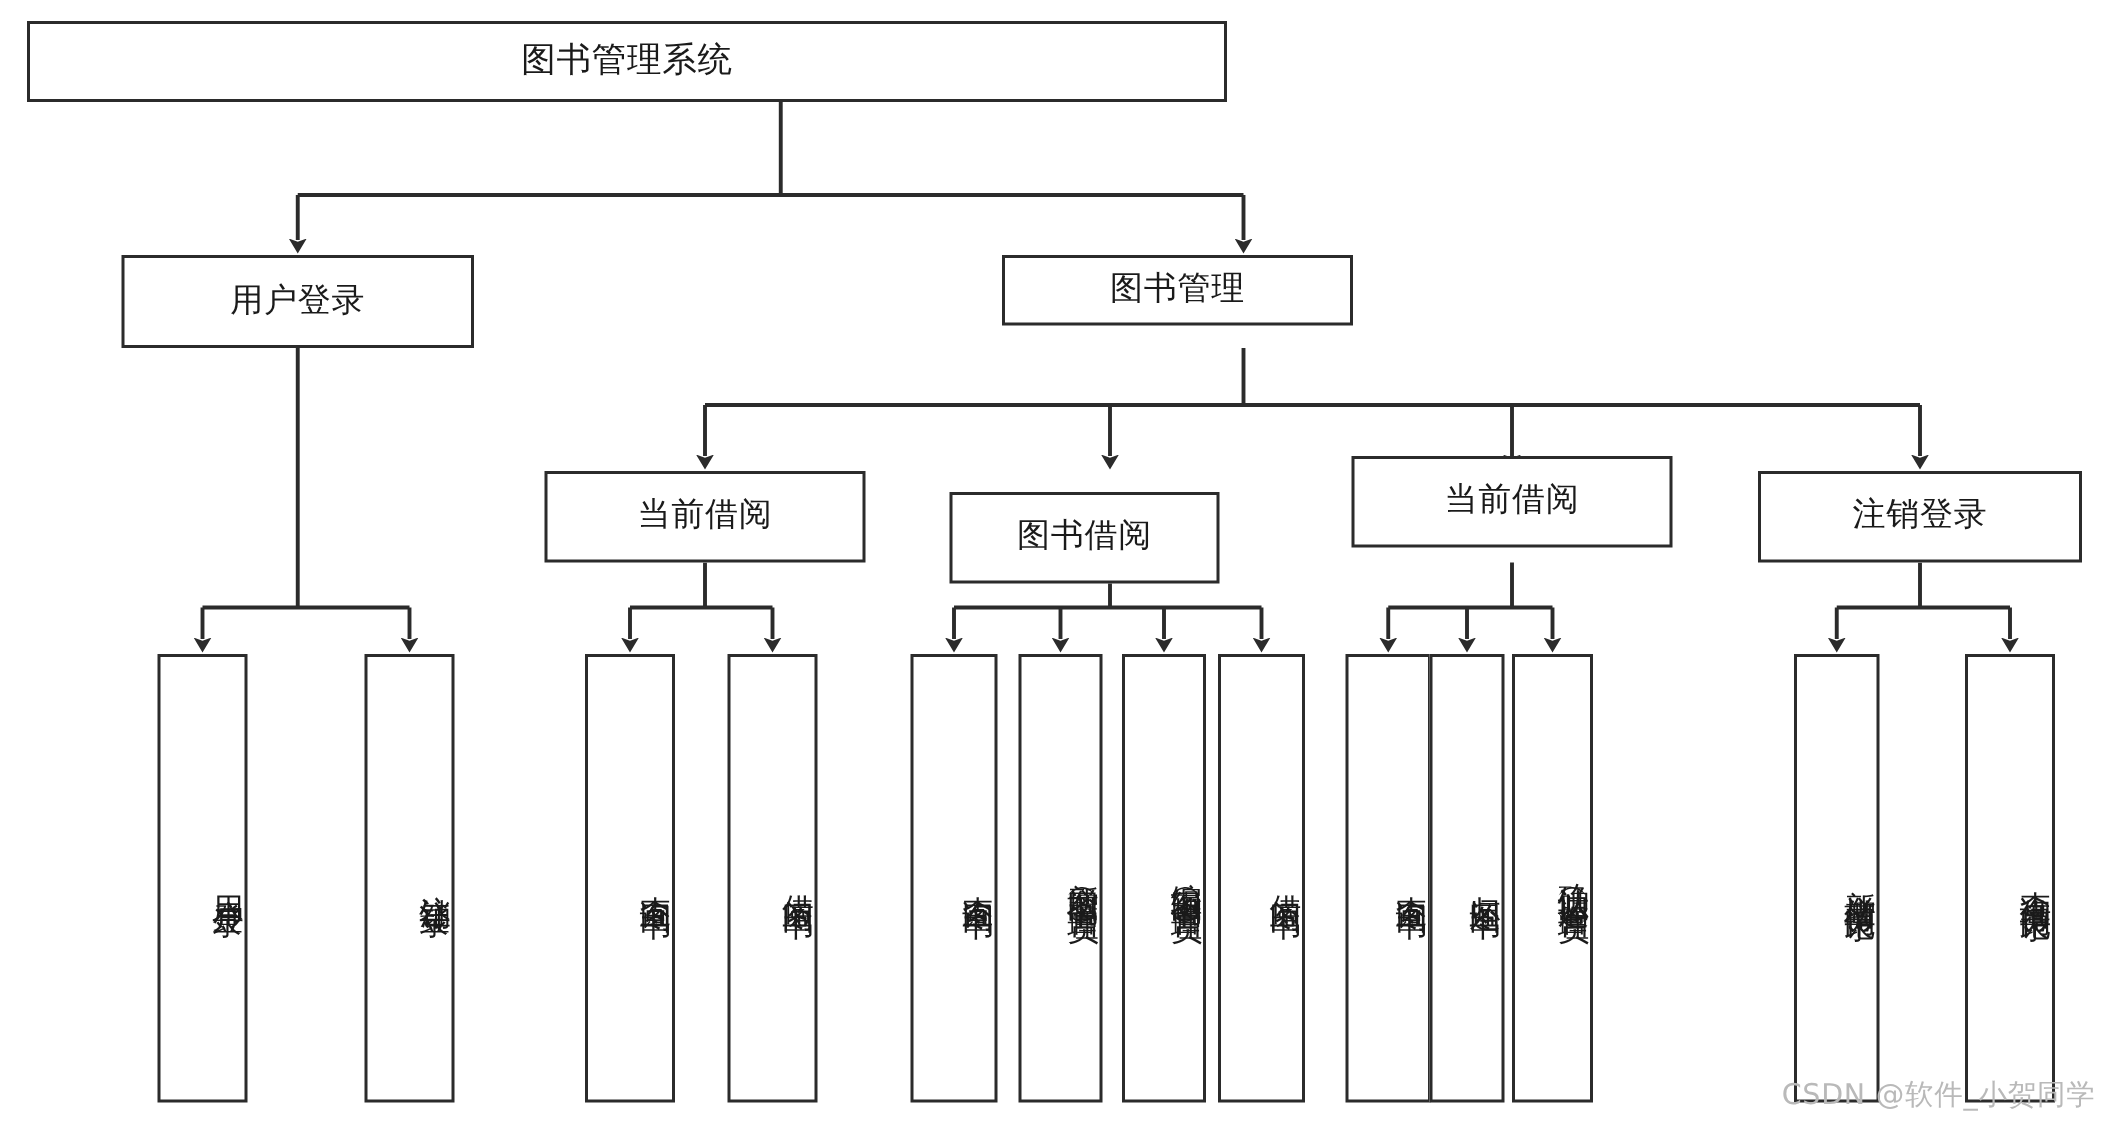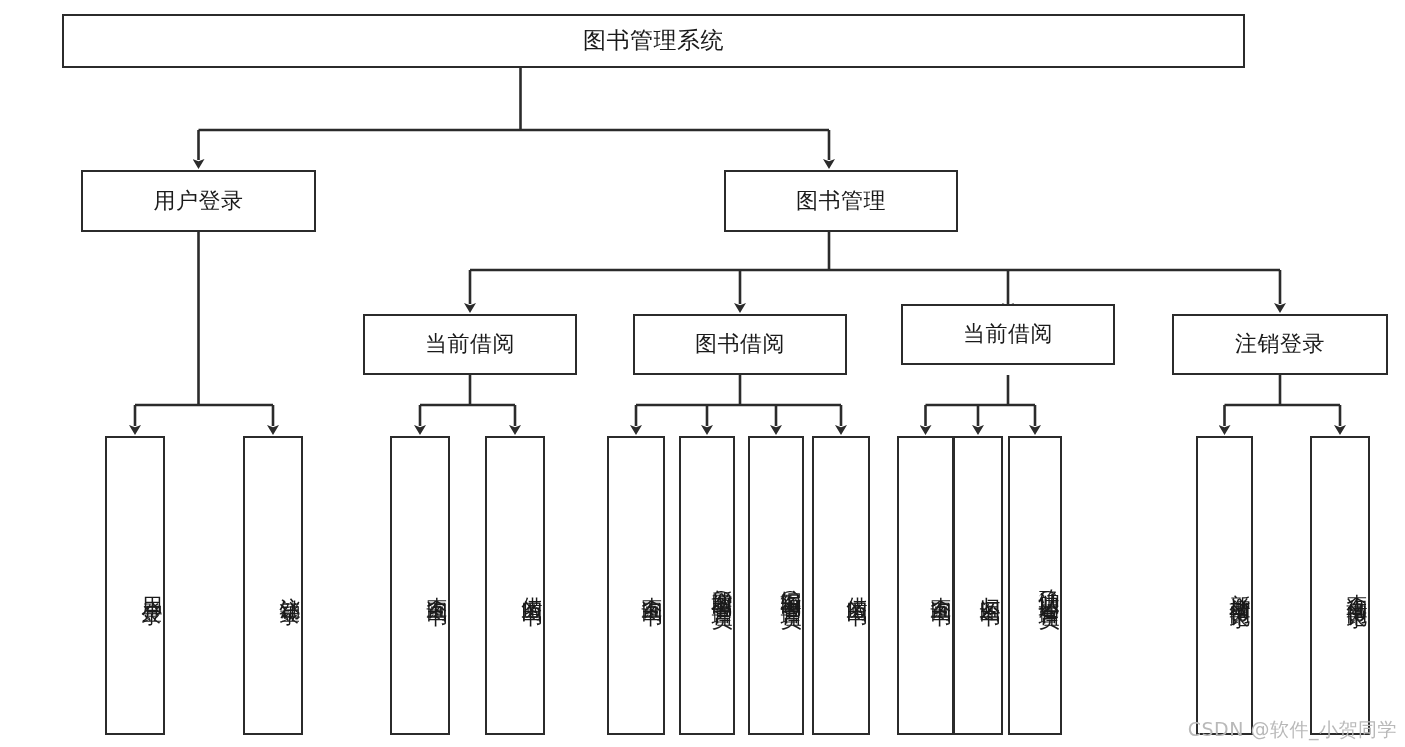--- a/index.html
+++ b/index.html
@@ -109,33 +109,33 @@
         <path d="M978,405 L978,426" marker-end="url(#arrow)" stroke-linecap="butt" stroke-linejoin="miter"></path>
         <path d="M1035,405 L1035,426" marker-end="url(#arrow)" stroke-linecap="butt" stroke-linejoin="miter"></path>
         <path d="M1280,375 L1280,405" stroke-linecap="butt" stroke-linejoin="miter"></path>
         <path d="M1224.5,405 L1340,405" stroke-linecap="butt" stroke-linejoin="miter"></path>
         <path d="M1224.5,405 L1224.5,426" marker-end="url(#arrow)" stroke-linecap="butt" stroke-linejoin="miter"></path>
         <path d="M1340,405 L1340,426" marker-end="url(#arrow)" stroke-linecap="butt" stroke-linejoin="miter"></path>
       </g>
   </svg>
 
   <div id="nodes-layer">
-      <div class="node root horiz" style="left: 18px; top: 14px; width: 1183px; height: 54px; margin-left: 44px;">
+      <div class="node root horiz" style="left: 18px; top: 14px; width: 800px; height: 54px;">
         <span>图书管理系统</span>
       </div>
       <div class="node horiz" style="left: 81px; top: 170px; width: 235px; height: 62px;">
         <span>用户登录</span>
       </div>
-      <div class="node horiz" style="left: 724px; top: 170px; width: 234px; height: 62px; text-align: center;">
+      <div class="node horiz" style="left: 668px; top: 170px; width: 234px; height: 47px; text-align: center;">
         <span>图书管理</span>
       </div>
       <div class="node horiz" style="left: 363px; top: 314px; width: 214px; height: 61px;">
         <span>当前借阅</span>
       </div>
-      <div class="node horiz" style="left: 633px; top: 314px; width: 214px; height: 61px;">
+      <div class="node horiz" style="left: 633px; top: 328px; width: 180px; height: 61px;">
         <span>图书借阅</span>
       </div>
       <div class="node horiz" style="left: 901px; top: 304px; width: 214px; height: 61px;">
         <span>当前借阅</span>
       </div>
       <div class="node horiz" style="left: 1172px; top: 314px; width: 216px; height: 61px;">
         <span>注销登录</span>
       </div>
       <div class="node vert" style="left: 105px; top: 436px; width: 60px; height: 299px;">
         <span>用户登录</span>

